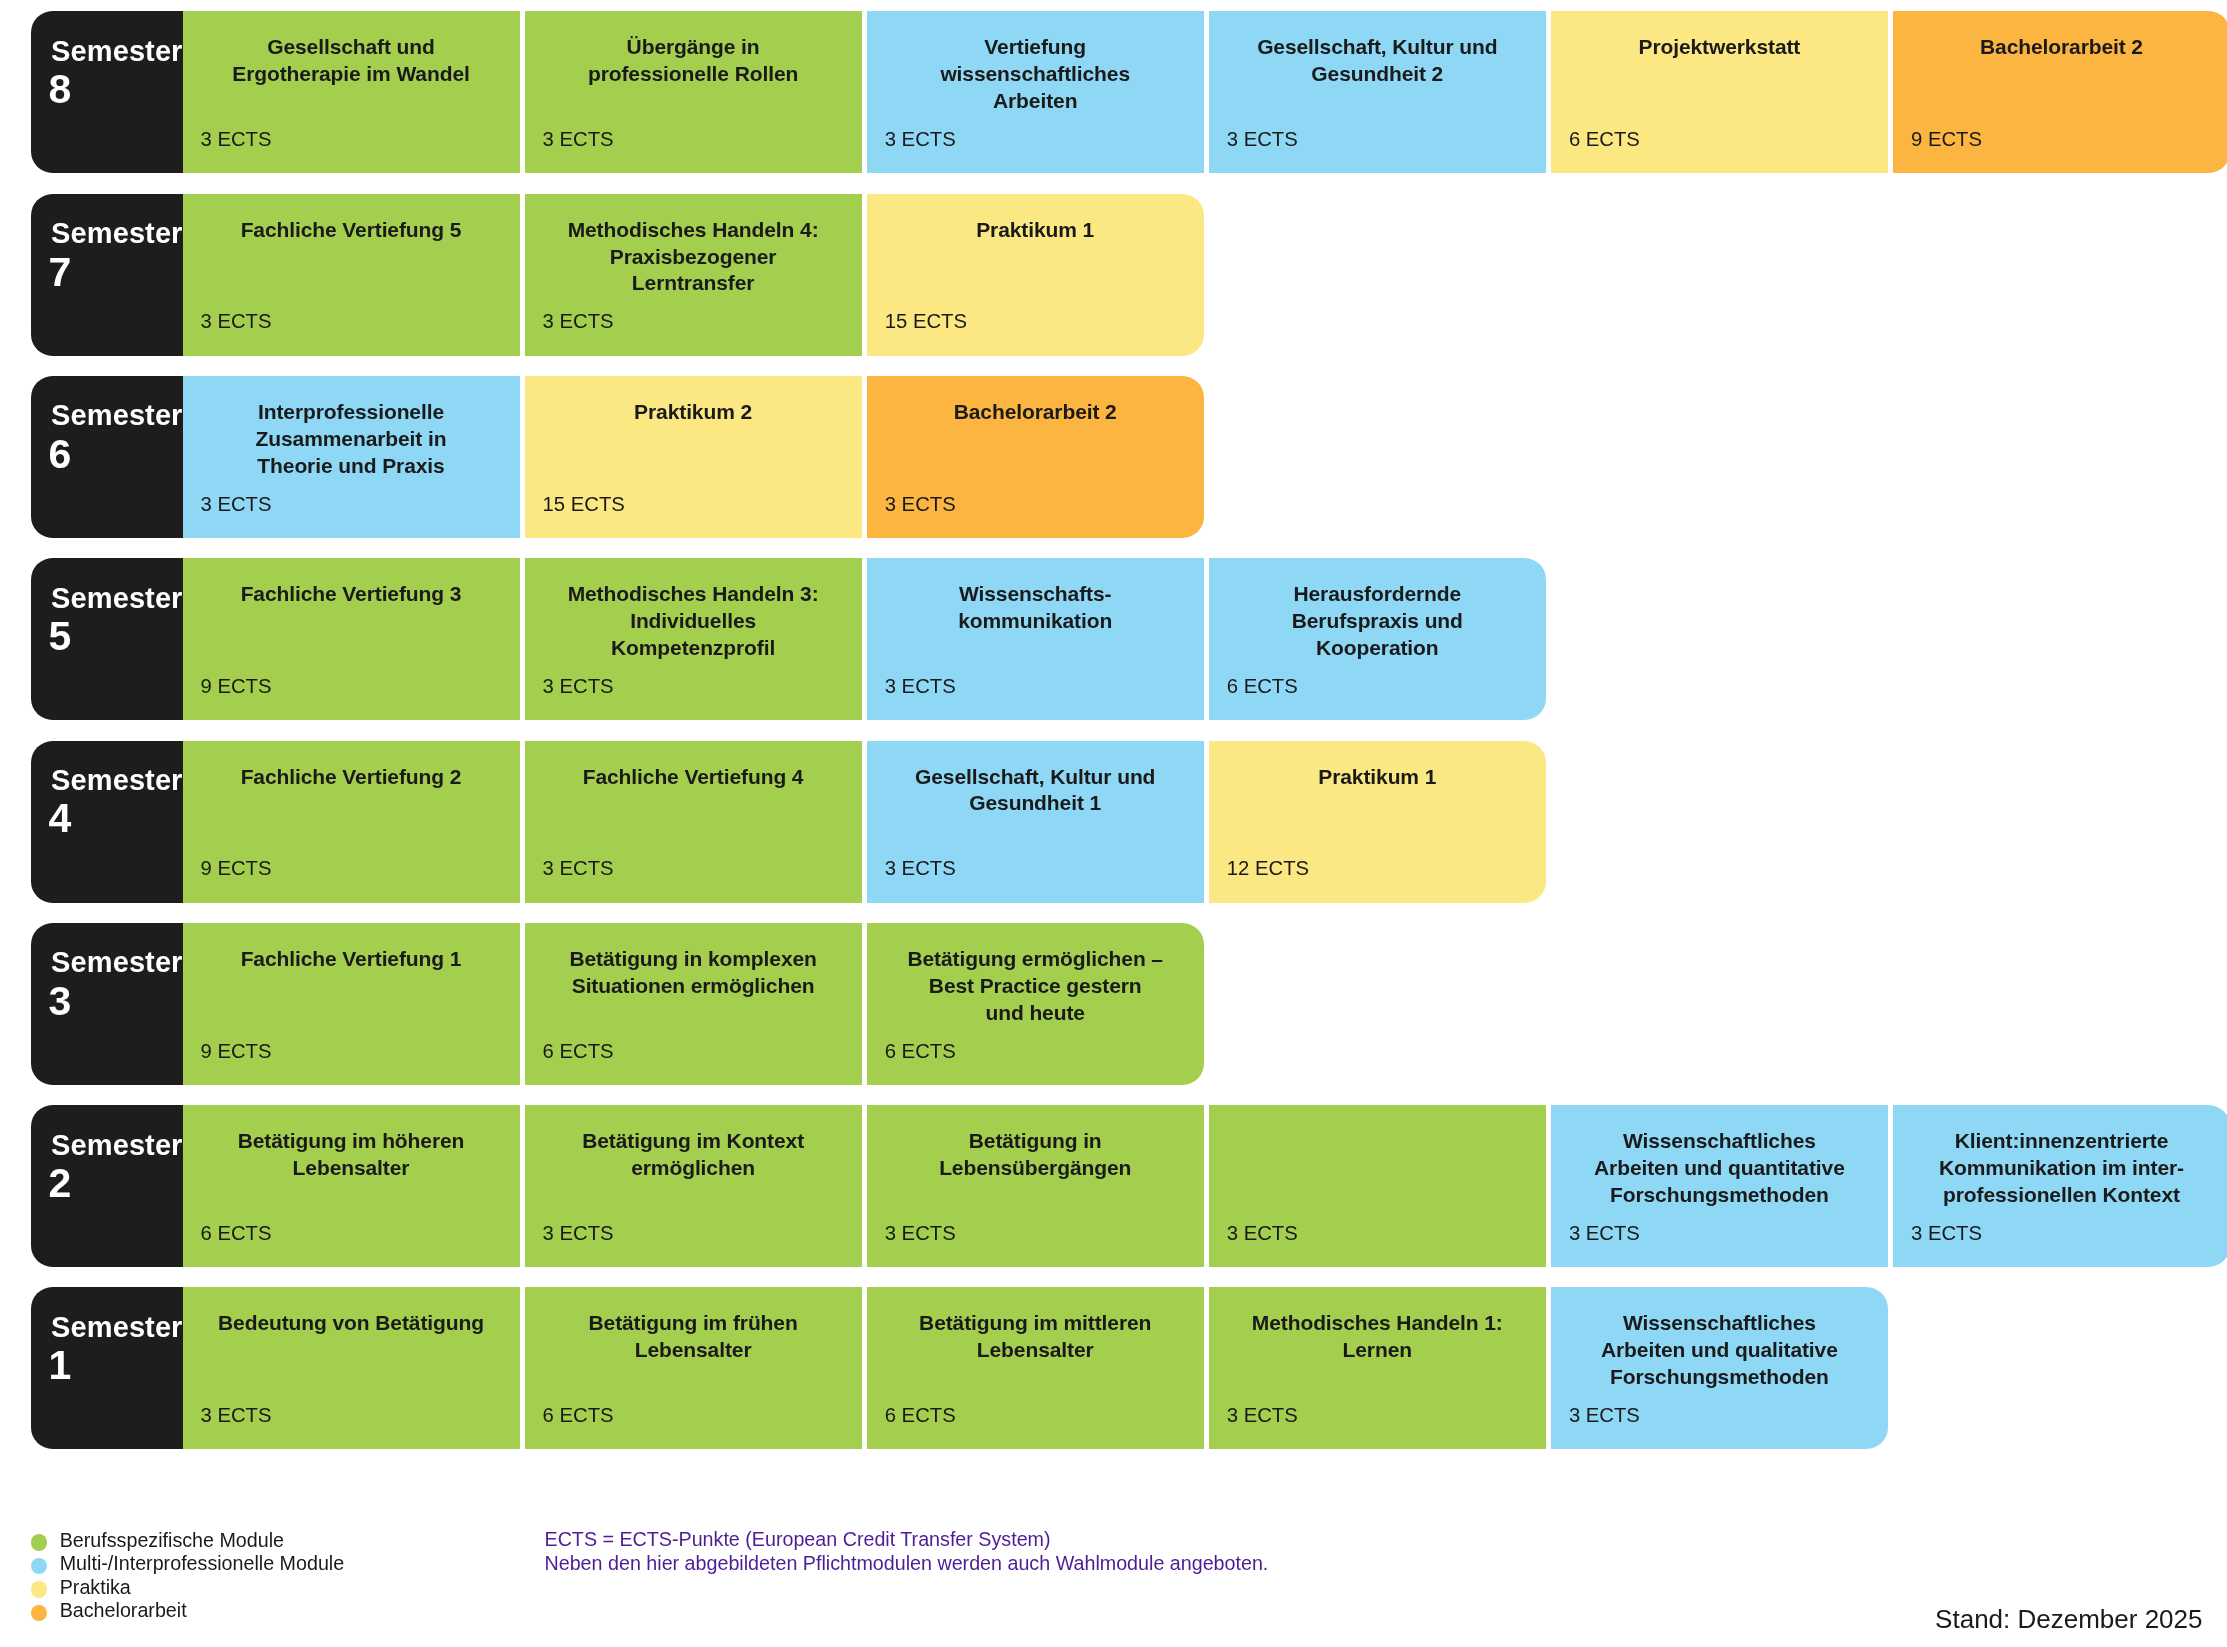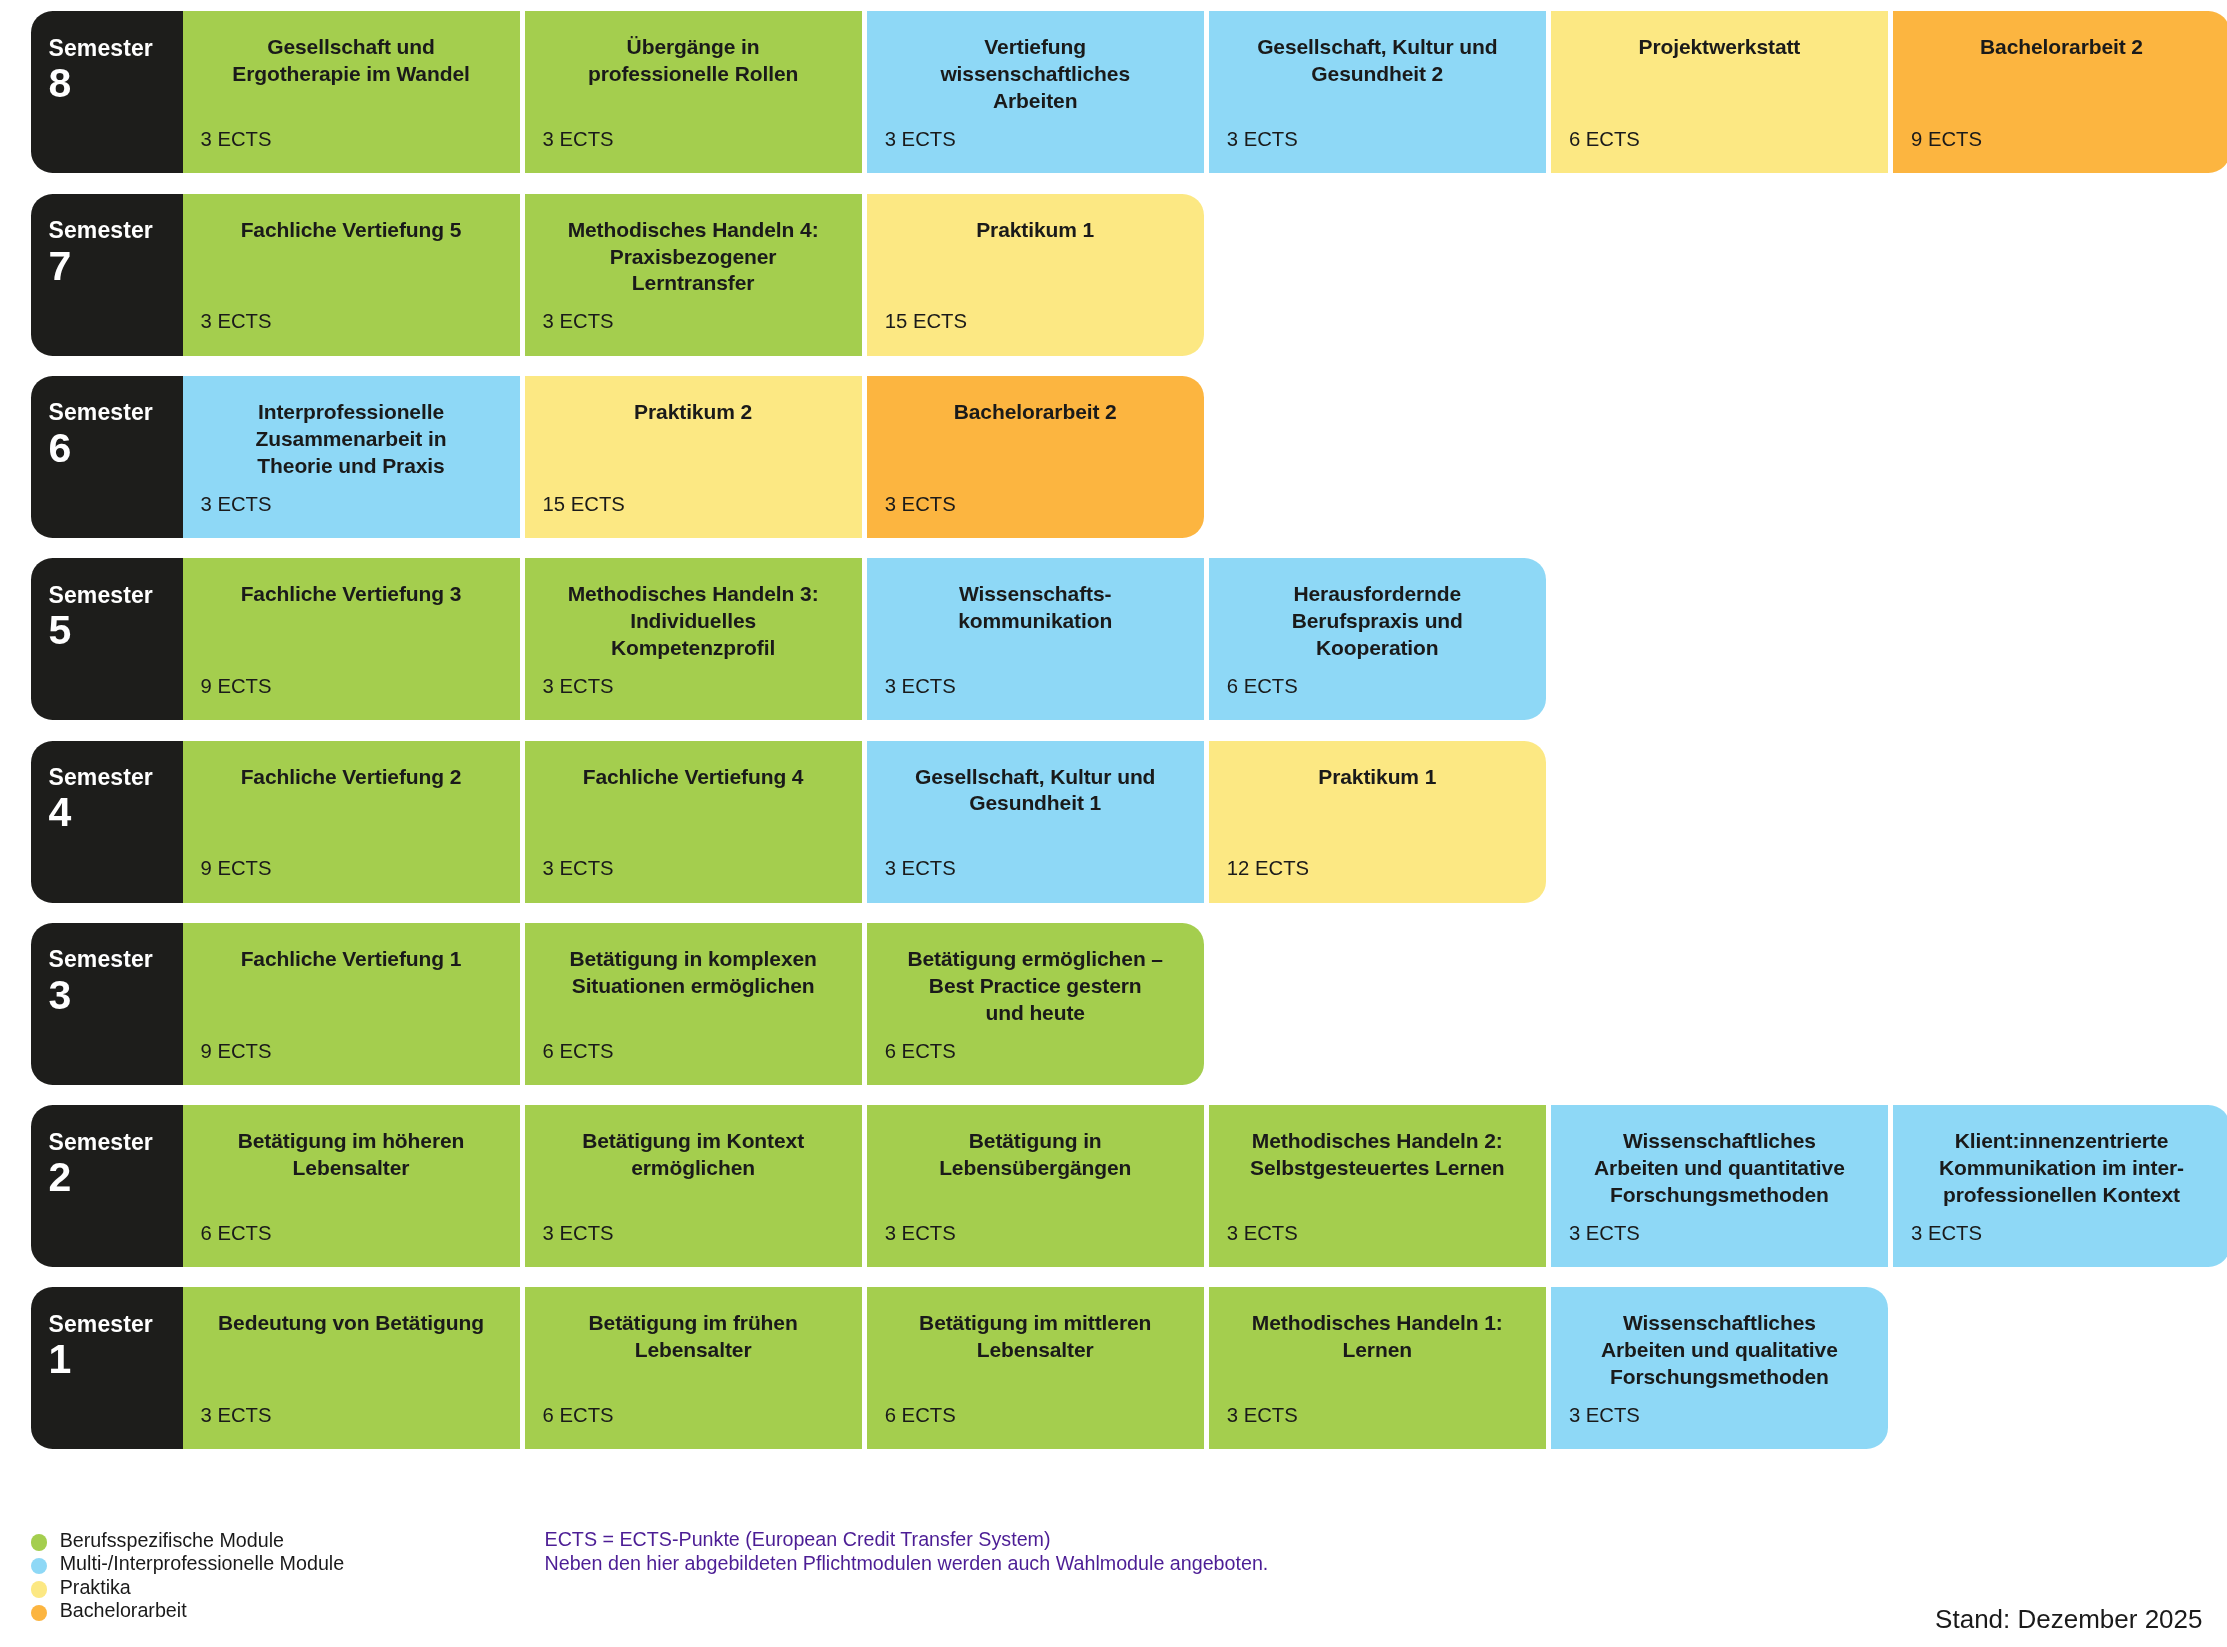--- a/index.html
+++ b/index.html
@@ -34,25 +34,26 @@
   .sem-label {
     width: 152px;
     flex: 0 0 152px;
     background: #1d1d1b;
     border-radius: 21.6px 0 0 21.6px;
     color: #ffffff;
     box-sizing: border-box;
     padding: 25.4px 0 0 18px;
   }
   .sem-label .sem-word {
-    font-size: 23px;
+    font-size: 29px;
     font-weight: bold;
     letter-spacing: 0.1px;
     line-height: 1.0;
     display: block;
+    text-align: right;
   }
   .sem-label .sem-num {
     font-size: 41px;
     font-weight: bold;
     line-height: 1.05;
     display: block;
     margin-top: 2.5px;
   }
 
   
@@ -325,22 +326,20 @@
           <div class="m-title">Betätigung im Kontext
 ermöglichen</div>
           <div class="m-ects">3 ECTS</div>
         </div>
         <div class="module c-green">
           <div class="m-title">Betätigung in
 Lebensübergängen</div>
           <div class="m-ects">3 ECTS</div>
         </div>
         <div class="module c-green">
-          <div class="m-title">Methodisches Handeln 2:
-Selbstgesteuertes Lernen</div>
           <div class="m-ects">3 ECTS</div>
         </div>
         <div class="module c-blue">
           <div class="m-title">Wissenschaftliches
 Arbeiten und quantitative
 Forschungsmethoden</div>
           <div class="m-ects">3 ECTS</div>
         </div>
         <div class="module c-blue">
           <div class="m-title">Klient:innenzentrierte

